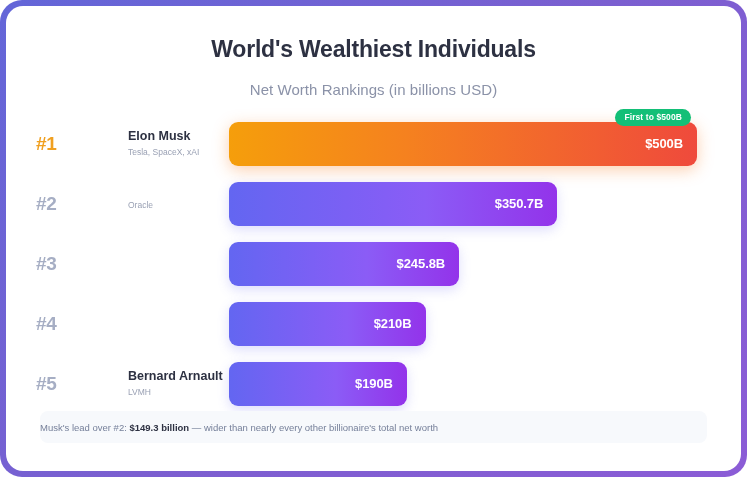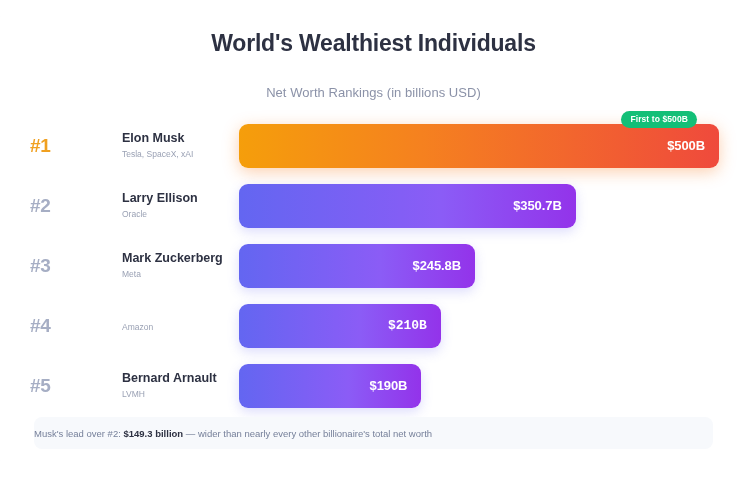--- a/index.html
+++ b/index.html
@@ -14,20 +14,21 @@
     font-family: "Liberation Sans", sans-serif;
     overflow: hidden;
   }
 
   #app {
     position: relative;
     width: 747px;
     height: 477px;
     box-sizing: border-box;
     background: linear-gradient(135deg, #6366d8 0%, #7b5fd0 50%, #8b5cd6 100%);
+    padding: 6px;
     border-radius: 22px;
   }
 
   .card {
     position: relative;
     width: 100%;
     height: 100%;
     box-sizing: border-box;
     background: #ffffff;
     border-radius: 17px;
@@ -41,22 +42,22 @@
   }
   .title {
     font-size: 23px;
     font-weight: bold;
     color: #2d3142;
     letter-spacing: -0.2px;
     line-height: 1.2;
     margin: 0;
   }
   .subtitle {
-    margin-top: 27px;
-    font-size: 13px;
+    margin-top: 17px;
+    font-size: 15px;
     color: #8b92a8;
     letter-spacing: 0.05px;
   }
 
   
   .rows {
     margin-top: 16px;
     padding: 0 24px 0 0;
   }
 
@@ -116,21 +117,20 @@
     position: relative;
     height: 100%;
     border-radius: 9px;
     display: flex;
     align-items: center;
     justify-content: flex-end;
     box-sizing: border-box;
     padding-right: 14px;
     background: linear-gradient(90deg, #6366f1 0%, #8b5cf6 60%, #9333ea 100%);
     box-shadow: 0 4px 12px rgba(99, 102, 241, 0.22);
-    margin-left: 16px;
   }
   .row.gold .bar {
     background: linear-gradient(90deg, #f59e0b 0%, #f5811f 38%, #ef4a3c 100%);
     box-shadow: 0 4px 16px rgba(245, 120, 30, 0.35);
   }
 
   .bar-value {
     font-size: 13px;
     font-weight: bold;
     color: #ffffff;
@@ -199,50 +199,44 @@
           <div class="badge">First to $500B</div>
           <div class="bar" id="bar-0" style="width: 100%;">
             <span class="bar-value">$500B</span>
           </div>
         </div>
       </div>
 
       <div class="row">
         <div class="rank">#2</div>
         <div class="person">
-          <div class="person-name">Larry Ellison</div>
           <div class="person-company">Oracle</div>
         </div>
         <div class="bar-track">
           <div class="bar" id="bar-1" style="width: 70.14%; justify-content: flex-end;">
             <span class="bar-value">$350.7B</span>
           </div>
         </div>
       </div>
 
       <div class="row">
         <div class="rank">#3</div>
-        <div class="person">
-          <div class="person-name">Mark Zuckerberg</div>
-          <div class="person-company">Meta</div>
-        </div>
         <div class="bar-track">
           <div class="bar" id="bar-2" style="width: 49.16%;">
             <span class="bar-value">$245.8B</span>
           </div>
         </div>
       </div>
 
       <div class="row">
         <div class="rank">#4</div>
         <div class="person">
-          <div class="person-company">Amazon</div>
-        </div>
-        <div class="bar-track">
-          <div class="bar" id="bar-3" style="width: 42%; font-family: Liberation Mono, monospace;">
+        </div>
+        <div class="bar-track">
+          <div class="bar" id="bar-3" style="width: 42%;">
             <span class="bar-value">$210B</span>
           </div>
         </div>
       </div>
 
       <div class="row">
         <div class="rank">#5</div>
         <div class="person">
           <div class="person-name">Bernard Arnault</div>
           <div class="person-company">LVMH</div>

